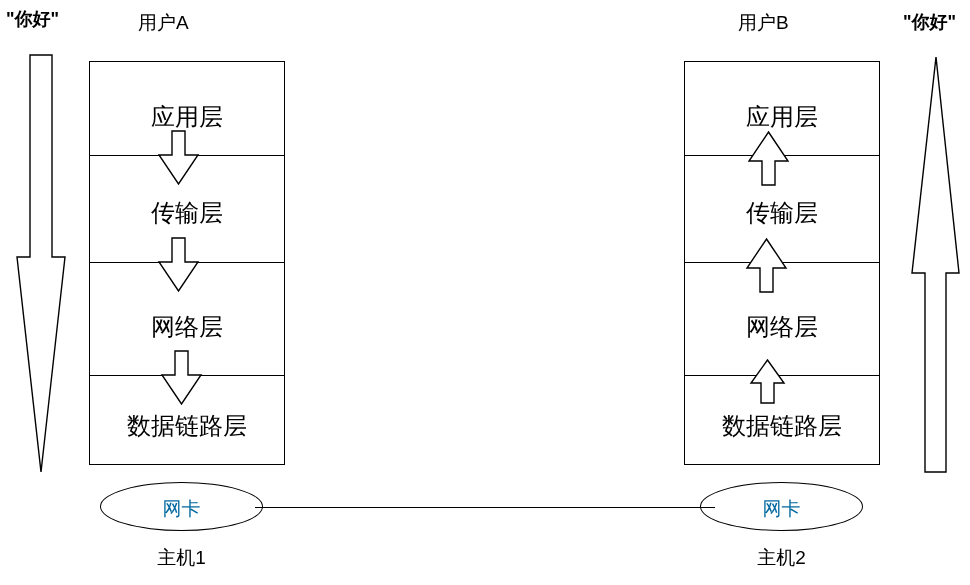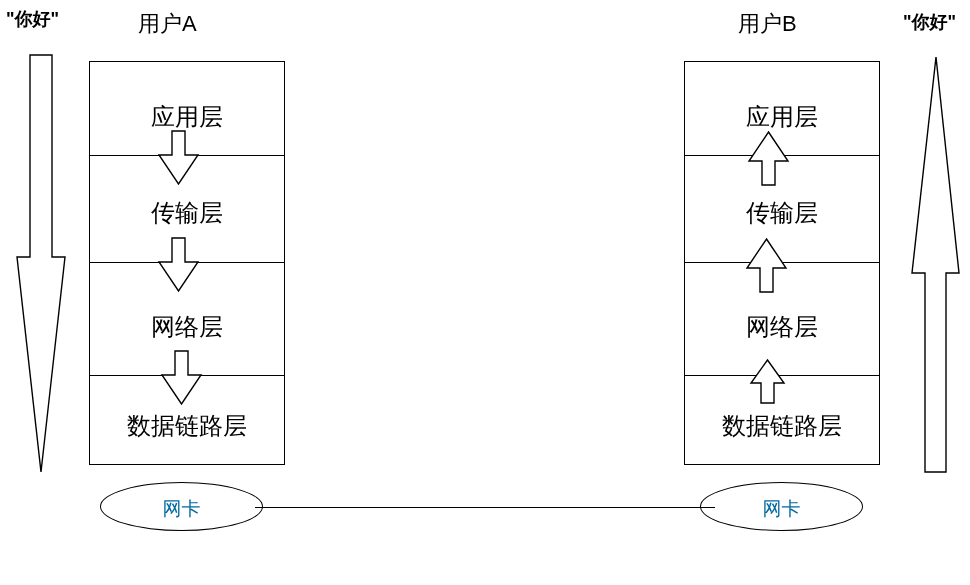--- a/index.html
+++ b/index.html
@@ -21,21 +21,21 @@
     white-space: nowrap;
     font-size: 19px;
     line-height: 1;
   }
   .quote-label {
     font-size: 18px;
     font-weight: bold;
     letter-spacing: 0px;
   }
   .user-label {
-    font-size: 22px;
+    font-size: 19px;
   }
   .host-label {
     font-size: 19px;
   }
   .stack-box {
     position: absolute;
     border: 1.6px solid #000000;
     box-sizing: border-box;
     background: transparent;
   }
@@ -149,14 +149,16 @@
   </svg>
 
   <div class="link-line" style="left:255px; top:507px; width:460px;"></div>
 
   <div class="nic-ellipse" style="left:100px; top:482px; width:163px; height:49px;"></div>
   <div class="nic-text" style="left:100px; top:496px; width:163px;">网卡</div>
 
   <div class="nic-ellipse" style="left:700px; top:482px; width:163px; height:49px;"></div>
   <div class="nic-text" style="left:700px; top:496px; width:163px;">网卡</div>
 
+  <div class="lbl host-label" style="left:100px; top:548px; width:163px; text-align:center;">主机1</div>
+  <div class="lbl host-label" style="left:700px; top:548px; width:163px; text-align:center;">主机2</div>
 
 </div>
 
 </body></html>

